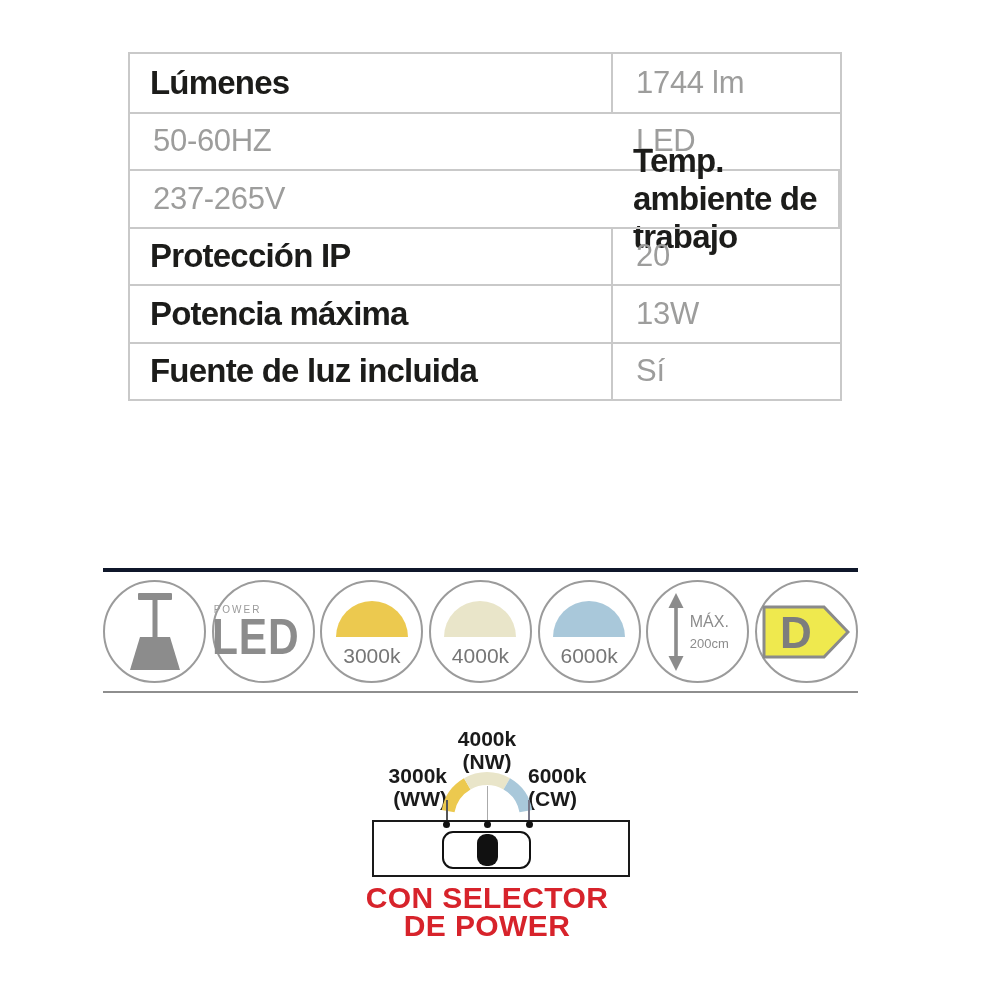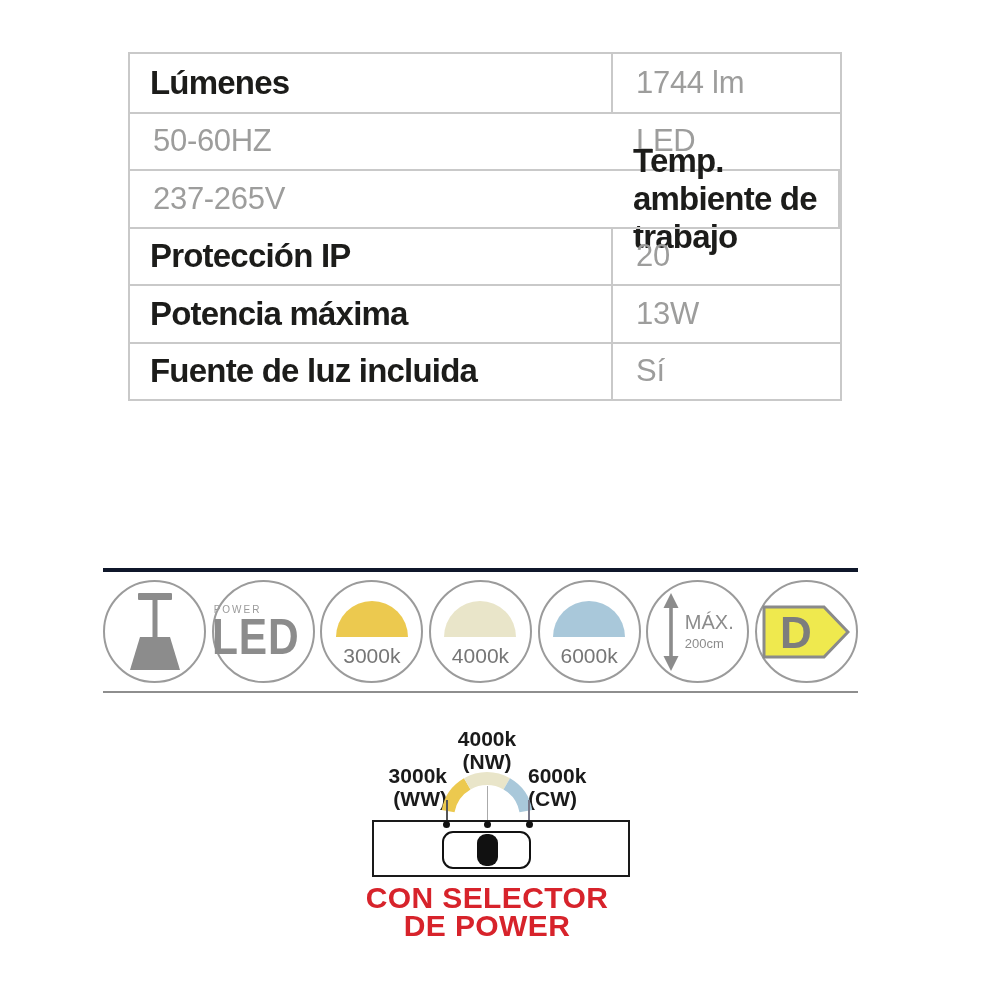--- a/index.html
+++ b/index.html
@@ -57,21 +57,21 @@
     font-size:50px;font-weight:bold;color:var(--icon-gray);line-height:44px;
     transform:scaleX(0.85);transform-origin:left center;letter-spacing:1px;
   }
   .dome{width:72px;height:36px;border-radius:72px 72px 0 0;margin-top:6px;}
   .dome-3000{background:var(--warm-yellow);}
   .dome-4000{background:var(--neutral-cream);}
   .dome-6000{background:var(--cool-blue);}
   .kelvin-label{font-size:21px;color:#767676;margin-top:7px;}
   .height-wrap{display:flex;flex-direction:row;align-items:center;gap:5px;}
   .height-text{display:flex;flex-direction:column;align-items:flex-start;color:var(--icon-gray);}
-  .max-txt{font-size:20px;line-height:24px;}
+  .max-txt{font-size:16px;line-height:24px;}
   .cm-txt{font-size:13px;line-height:20px;}
   .energy-d-letter{font-family:"Liberation Sans",sans-serif;font-weight:bold;fill:#7d7d7d;}
   .energy-tag{fill:var(--energy-yellow);stroke:#8a8a8a;stroke-width:3;}
 
   
   .sel-label{
     position:absolute;font-weight:bold;font-size:21px;line-height:23px;color:#1a1a1a;
   }
   .sel-top{left:387px;top:727px;width:200px;text-align:center;}
   .sel-left{left:327px;top:764px;width:120px;text-align:right;}

